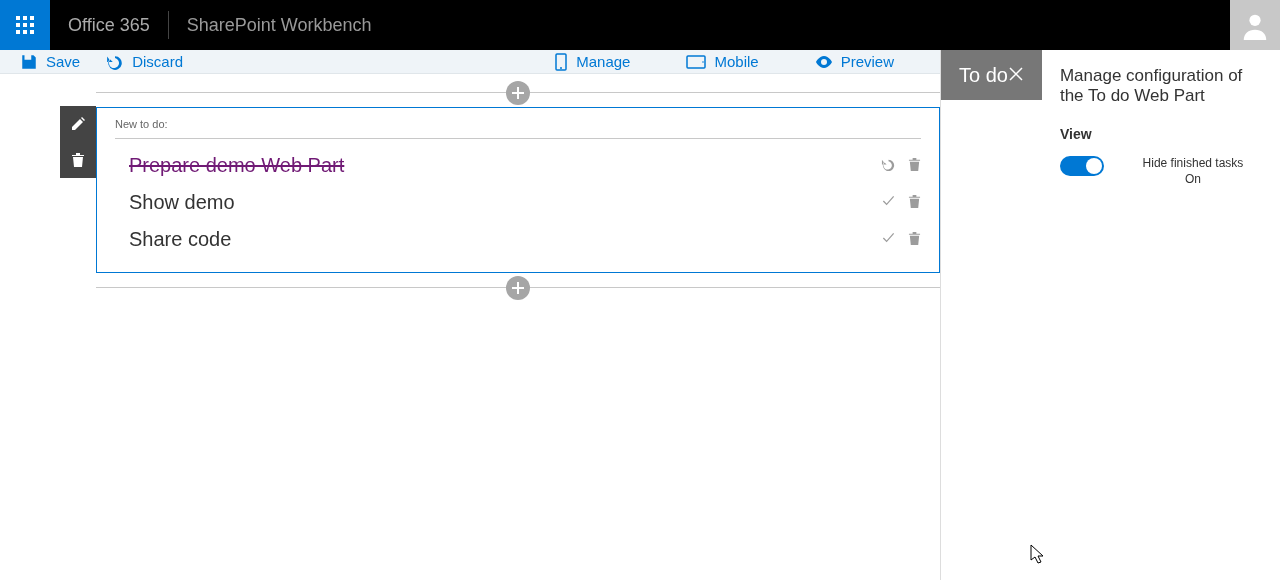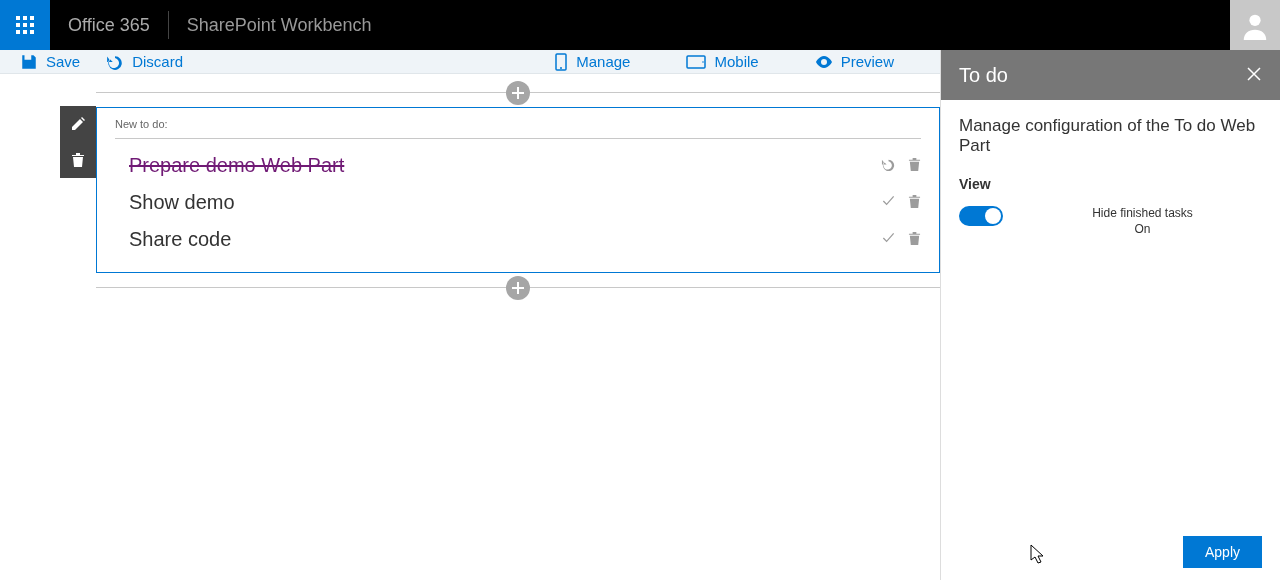--- a/index.html
+++ b/index.html
@@ -34,21 +34,21 @@
   .todo-item { display:flex; align-items:center; justify-content:space-between; padding:7px 0 7px 14px; font-size:20px; font-weight:300; }
   .todo-item.done .label { text-decoration: line-through; color:#701a75; }
   .todo-actions { display:flex; gap:12px; color:#9c9c9c; }
   .todo-actions svg { fill:#9c9c9c; }
 
   .float-toolbar { position:absolute; left:-36px; top:14px; width:36px; background:#444; display:flex; flex-direction:column; }
   .float-toolbar .btn { height:36px; display:flex; align-items:center; justify-content:center; cursor:pointer; }
   .float-toolbar svg { fill:#fff; }
 
   
-  .pane { position:absolute; right:0; top:50px; bottom:0; width:340px; background:#fff; border-left:1px solid #ddd; display:flex; flex-direction:column; }
+  .pane { position:absolute; right:0; top:50px; bottom:0; width:340px; background:#fff; border-left:1px solid #ddd; display:flex; flex-direction:row; }
   .pane-header { height:50px; background:#777; color:#fff; display:flex; align-items:center; padding:0 18px; font-size:20px; font-weight:300; }
   .pane-header .close { margin-left:auto; cursor:pointer; }
   .pane-body { padding:16px 18px; flex:1; }
   .pane-desc { color:#333; font-size:17px; font-weight:300; margin-bottom:20px; }
   .pane-section-title { font-weight:600; font-size:14px; margin-bottom:14px; }
   .toggle-row { display:flex; align-items:flex-start; gap:20px; }
   .toggle { width:44px; height:20px; background:#0078d4; border-radius:10px; position:relative; cursor:pointer; flex-shrink:0; }
   .toggle .knob { position:absolute; right:2px; top:2px; width:16px; height:16px; background:#fff; border-radius:50%; }
   .toggle-text { font-size:12px; color:#333; text-align:center; flex:1; }
   .toggle-text .lbl { display:block; margin-bottom:2px; }
@@ -214,19 +214,16 @@
     <div class="toggle-row">
       <div class="toggle">
           <div class="knob"></div>
         </div>
       <div class="toggle-text">
         <span class="lbl">Hide finished tasks</span>
         <span class="state">On</span>
       </div>
     </div>
   </div>
-  <div class="pane-footer">
-    <button class="apply-btn">Apply</button>
-  </div>
   <svg class="cursor-pointer" width="18" height="22" viewBox="0 0 18 22">
       <path d="M3 1l0 15 4-3 3 6 3-1-3-6 5 0z" fill="#fff" stroke="#000"></path>
     </svg>
 </div>
 
 </body></html>

